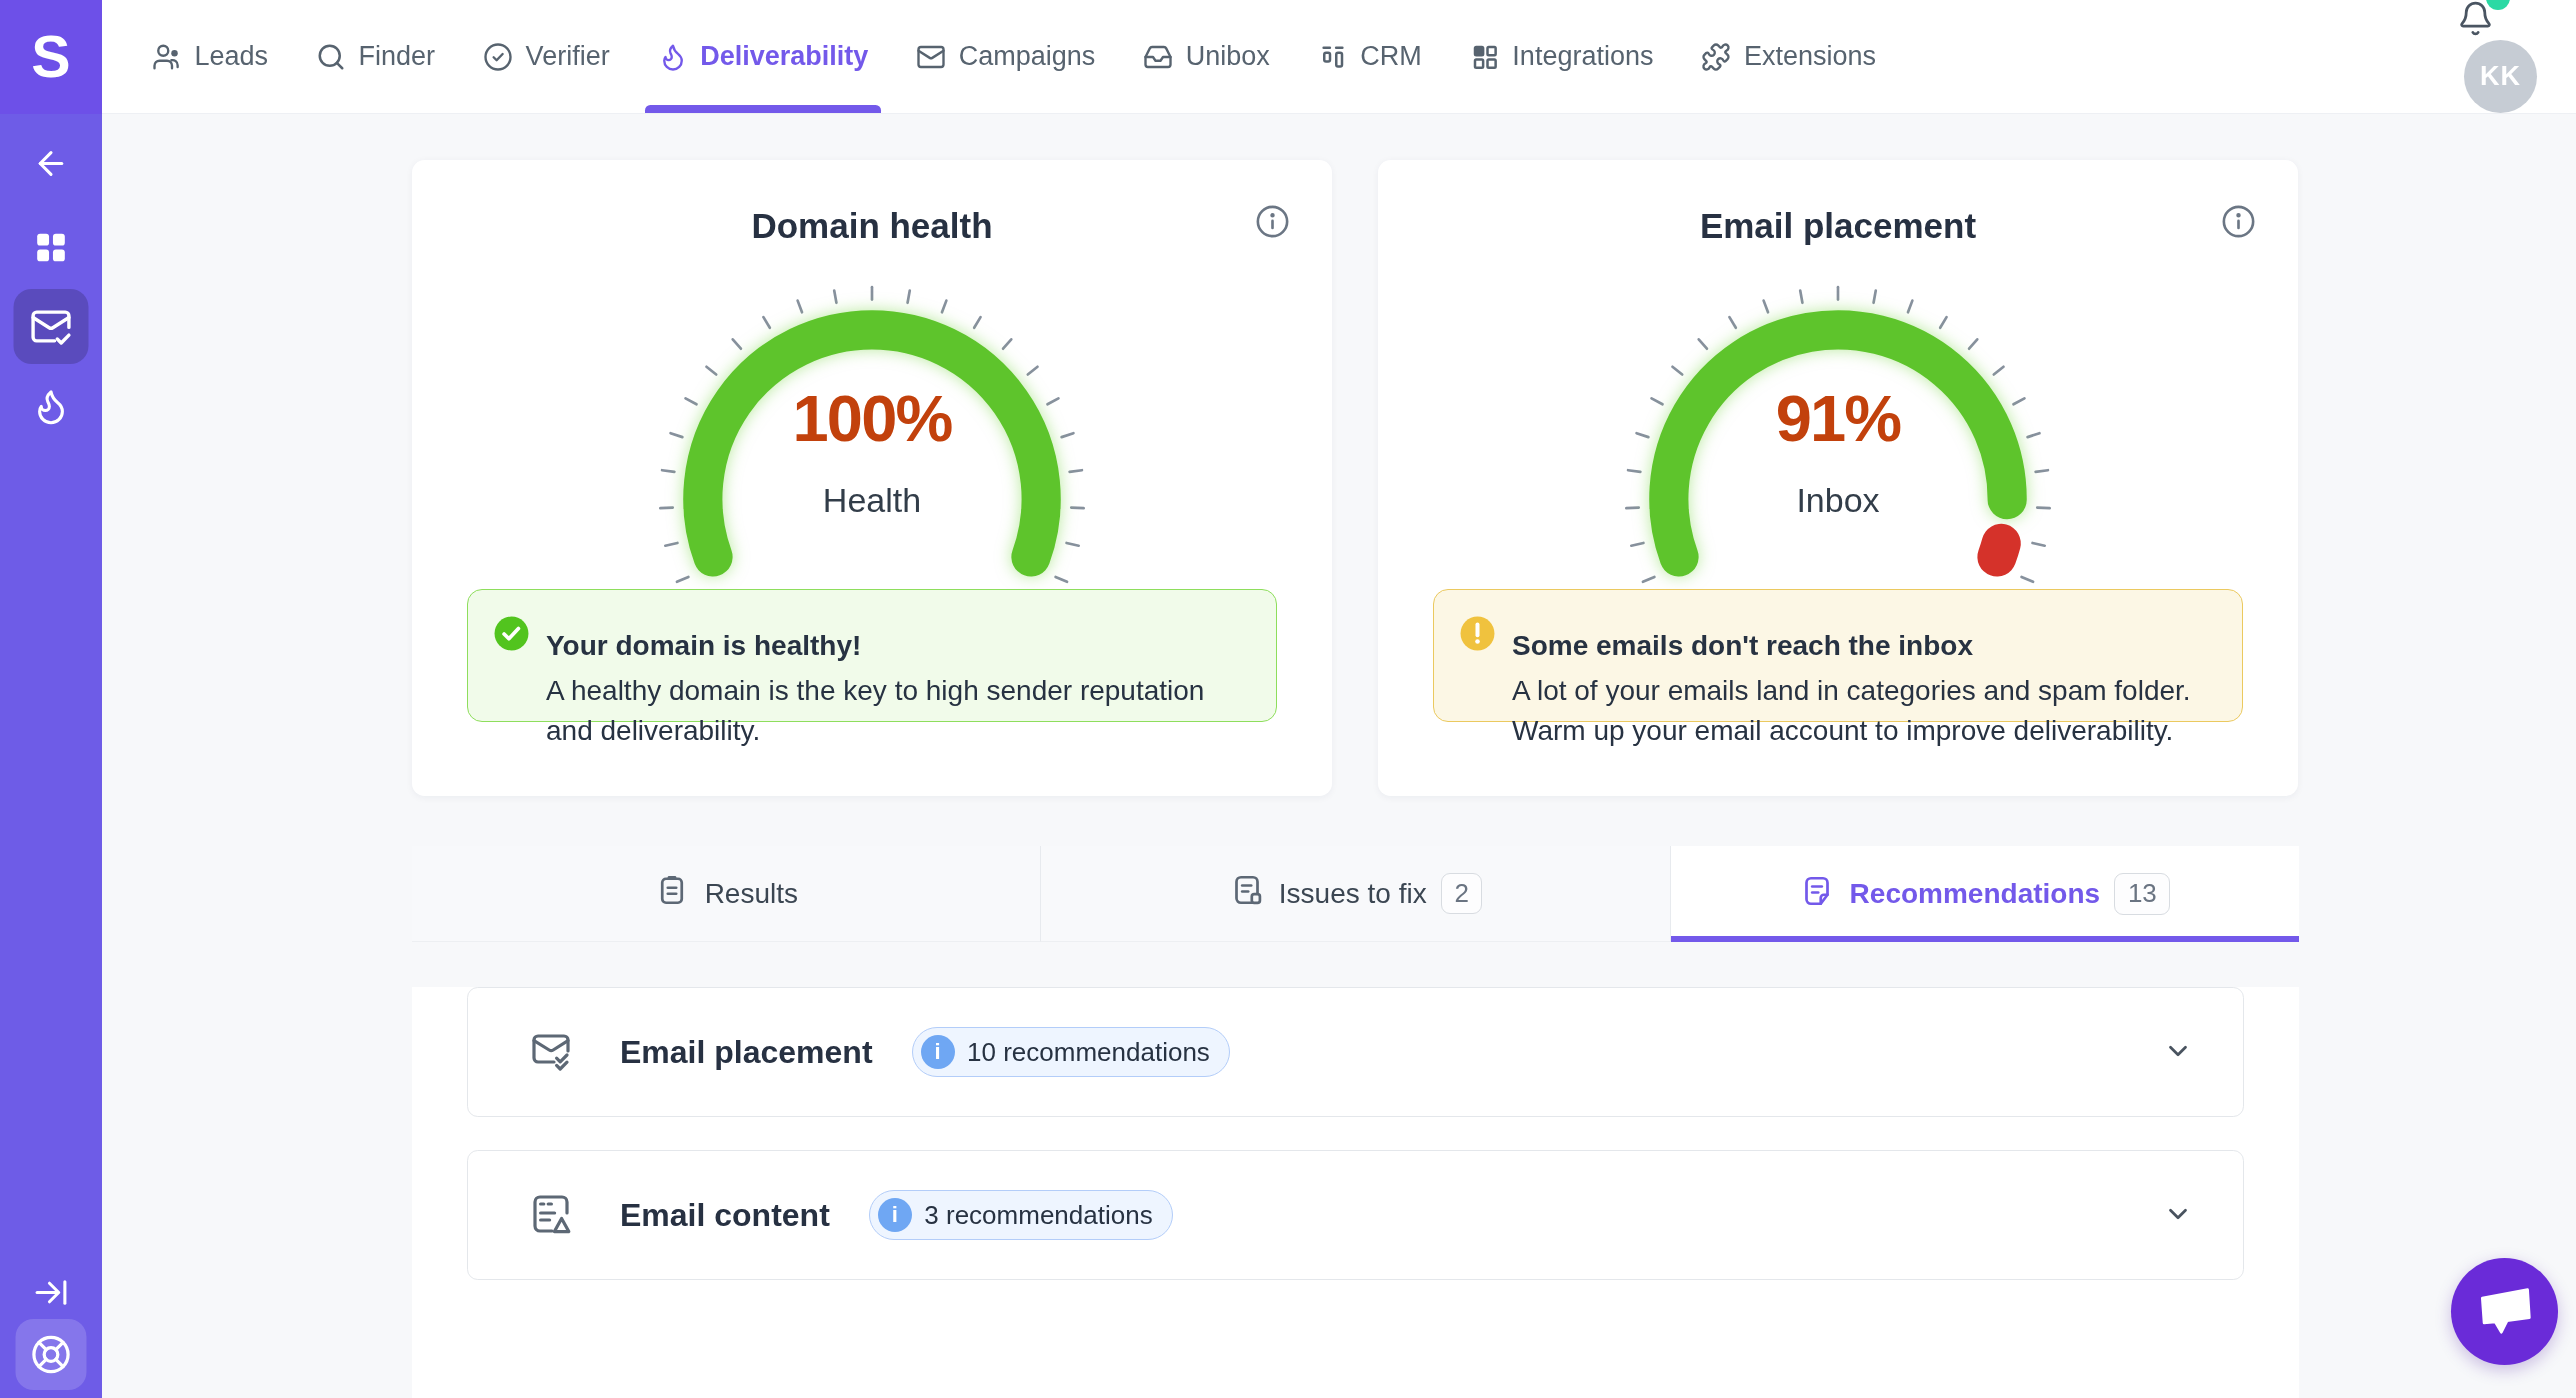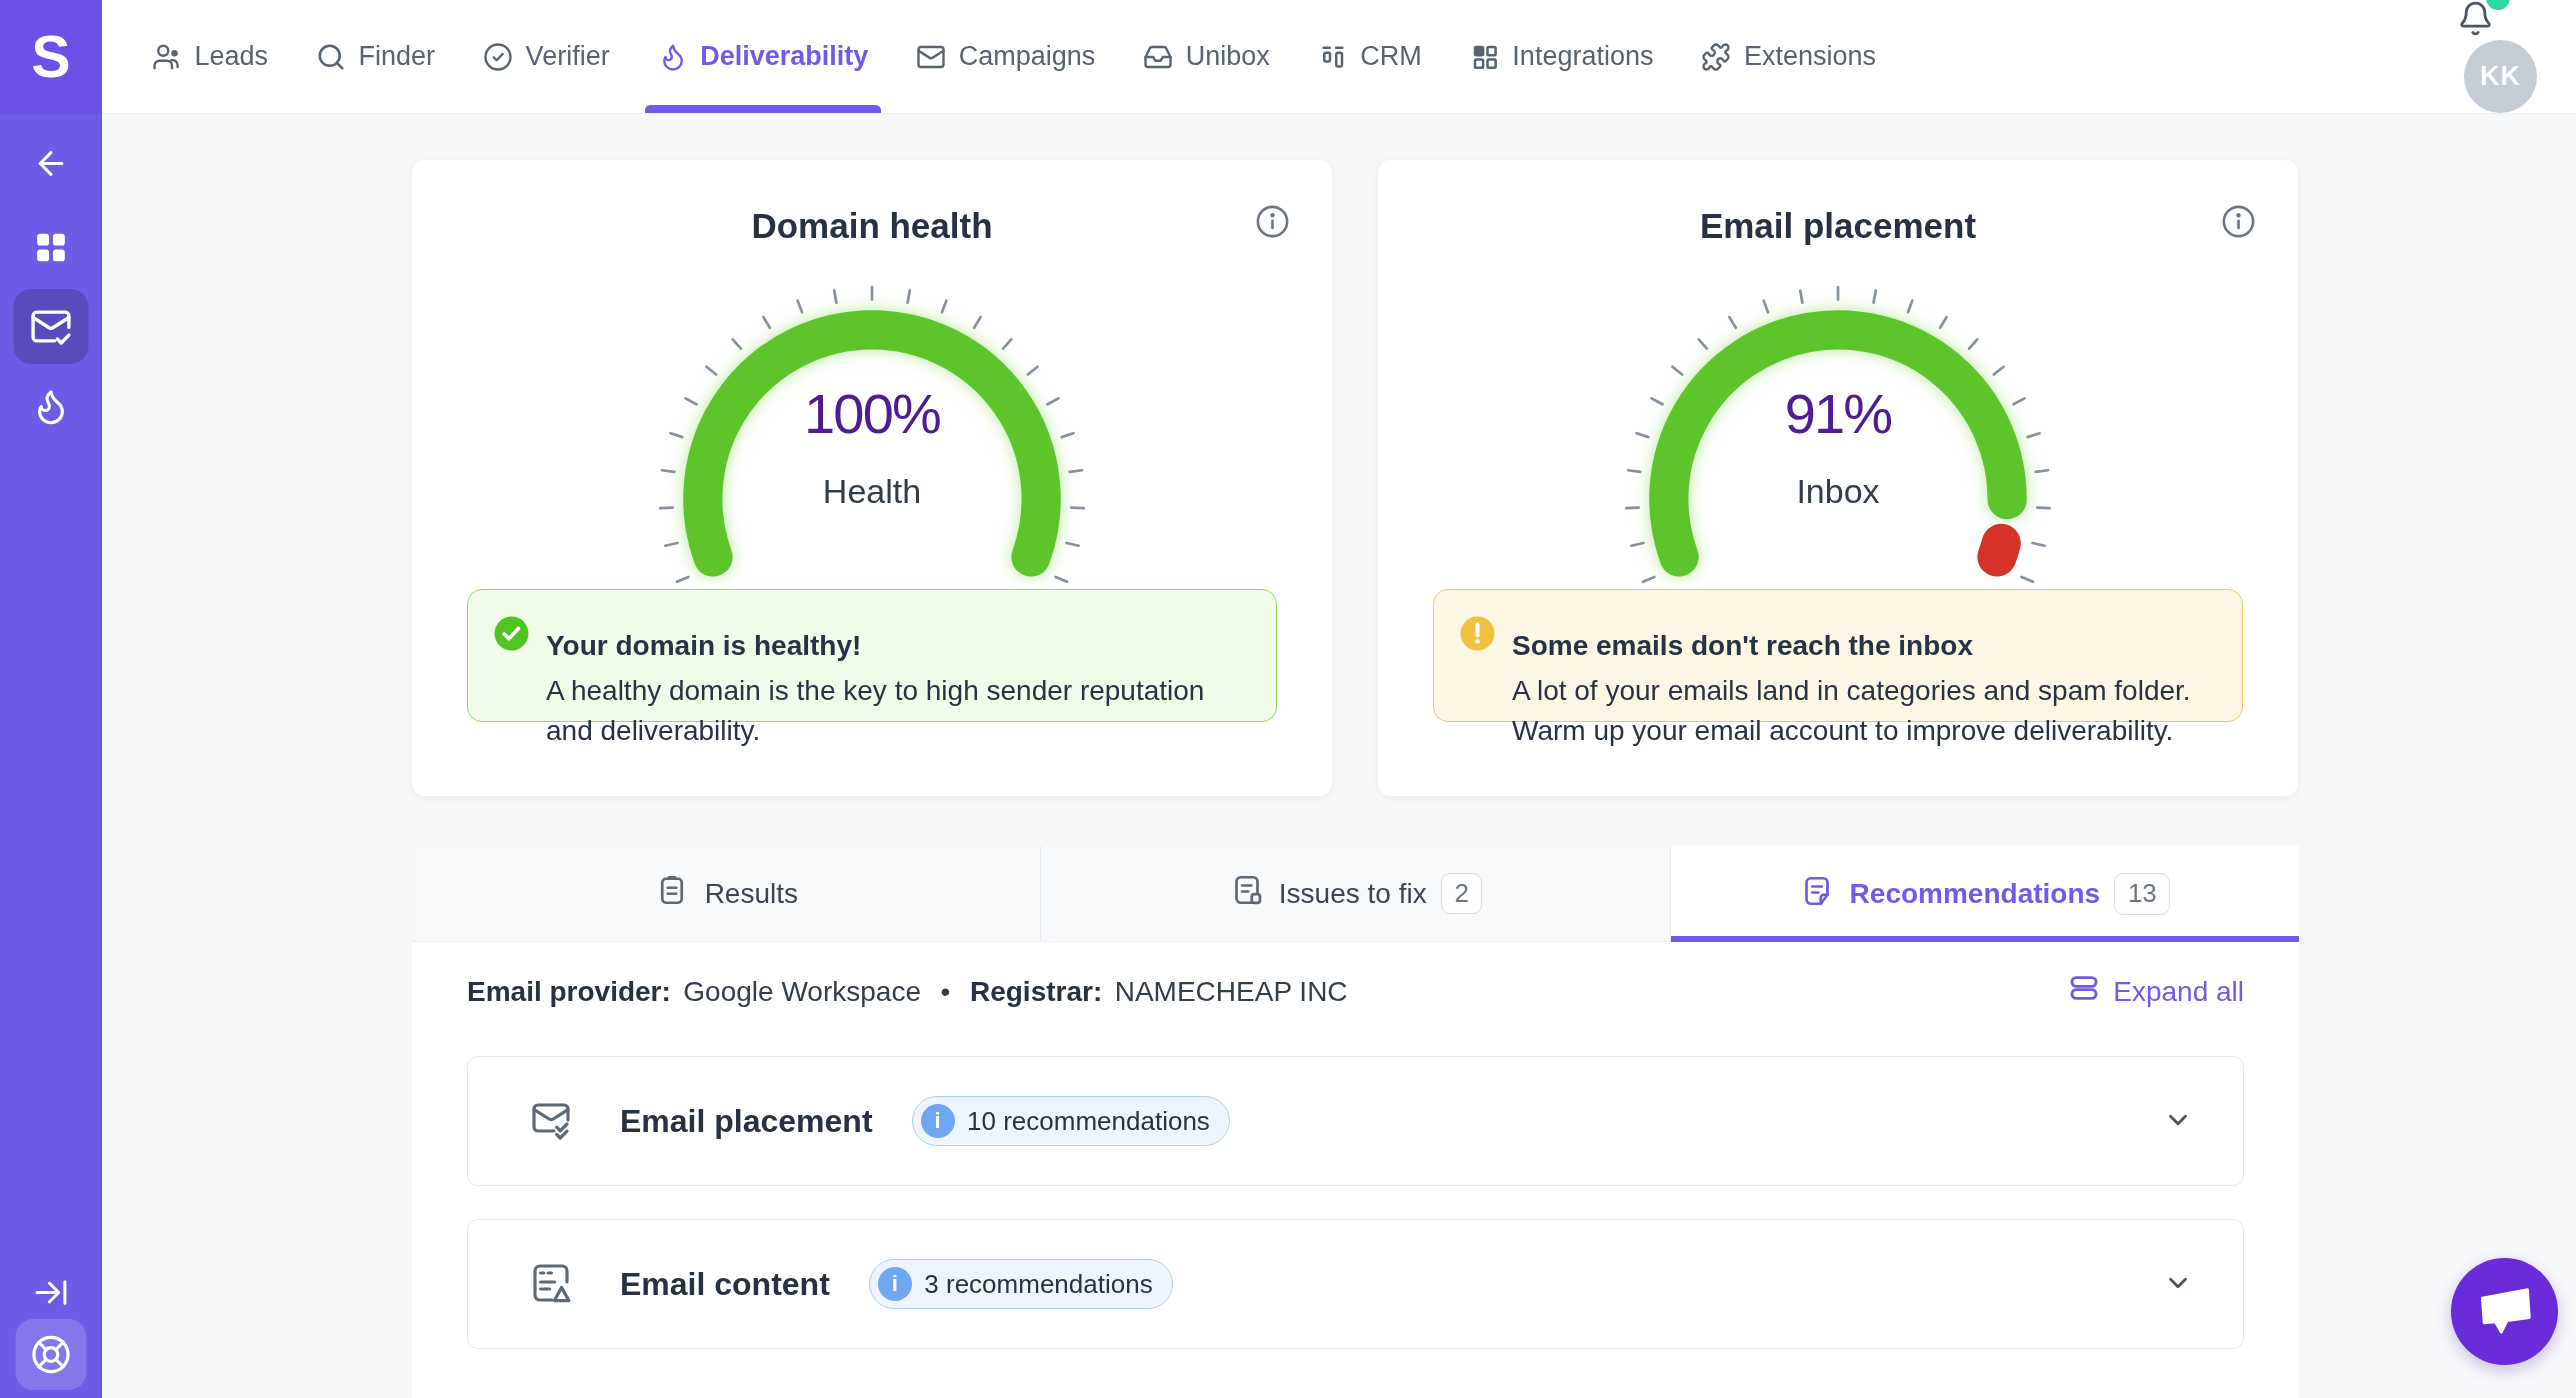--- a/index.html
+++ b/index.html
@@ -29,21 +29,21 @@
   
   .card { position: absolute; top: 160px; width: 920px; height: 636px; background: #fff; border-radius: 12.5px; box-shadow: 0 1.8px 7.1px rgba(25,39,72,0.05); }
   .card-1 { left: 412px; }
   .card-2 { left: 1378px; }
   .card-title { position: absolute; top: 46px; left: 0; right: 0; text-align: center; font-size: 35px; font-weight: 700; color: #273142; }
   .card-info { position: absolute; top: 43px; right: 41px; cursor: pointer; }
   .gauge-wrap { position: absolute; top: 112px; left: 50%; transform: translateX(-50%); width: 463px; height: 312px; }
   .gauge-wrap svg { position: absolute; inset: 0; overflow: visible; }
   .glow { filter: drop-shadow(0 0 9px rgba(116,212,62,0.5)); }
   .gauge-text { position: absolute; left: 0; right: 0; top: 114px; text-align: center; }
-  .gauge-value { font-size: 56px; font-weight: 400; color: #4c1d95; letter-spacing: -1.8px; line-height: 1; }
+  .gauge-value { font-size: 65px; font-weight: 700; color: #c2410c; letter-spacing: -1.8px; line-height: 1; }
   .gauge-caption { margin-top: 30px; font-size: 34px; color: #323d49; }
 
   .alert { position: absolute; left: 55px; right: 55px; top: 429px; height: 133px; border-radius: 15px; padding: 40px 27px 23px 78px; }
   .alert-success { background: #f1fbea; border: 1.8px solid #8ede5c; }
   .alert-warning { background: #fcf7e5; border: 1.8px solid #ebc95f; }
   .alert-icon { position: absolute; left: 25px; top: 25px; }
   .alert-title { font-size: 28px; font-weight: 700; color: #273242; }
   .alert-body { margin-top: 9px; font-size: 28px; line-height: 1.42; color: #273242; max-width: 704px; }
 
   
@@ -400,37 +400,20 @@
             <path d="M8.8 13h4"></path>
             <path d="M19 14.5h-2.5a2 2 0 0 0-2 2v4"></path>
           </svg>
       </span>
       <span>Recommendations</span>
       <span class="tab-badge">13</span>
     </div>
   </div>
 
   <div class="panel-body">
-    <div class="summary-row">
-      <span class="summary-label">Email provider:</span>
-      <span class="summary-value">Google Workspace</span>
-      <span class="summary-dot">•</span>
-      <span class="summary-label">Registrar:</span>
-      <span class="summary-value">NAMECHEAP INC</span>
-
-      <div class="expand-all">
-        <span>
-          <svg width="32" height="32" viewBox="0 0 24 24" fill="none" stroke="#7359ea" stroke-width="2.2" stroke-linecap="round">
-              <rect x="3" y="4.2" width="18" height="6.6" rx="3.2"></rect>
-              <rect x="3" y="13.2" width="18" height="6.6" rx="3.2"></rect>
-            </svg>
-        </span>
-        <span>Expand all</span>
-      </div>
-    </div>
 
     <div class="accordion accordion-1">
       <span>
         <svg width="48" height="48" viewBox="0 0 24 24" fill="none" stroke="#5d6875" stroke-width="1.6" stroke-linecap="round" stroke-linejoin="round">
             <path d="M20.5 12V6.5a2 2 0 0 0-2-2h-13a2 2 0 0 0-2 2v9a2 2 0 0 0 2 2h8"></path>
             <path d="m20.5 6.8-7.4 4.7a1.9 1.9 0 0 1-2 0L3.5 6.8"></path>
             <path d="m14.8 15.6 1.8 1.8 3.4-3.4"></path>
             <path d="m14.8 19.2 1.8 1.8 3.4-3.4"></path>
           </svg>
       </span>

